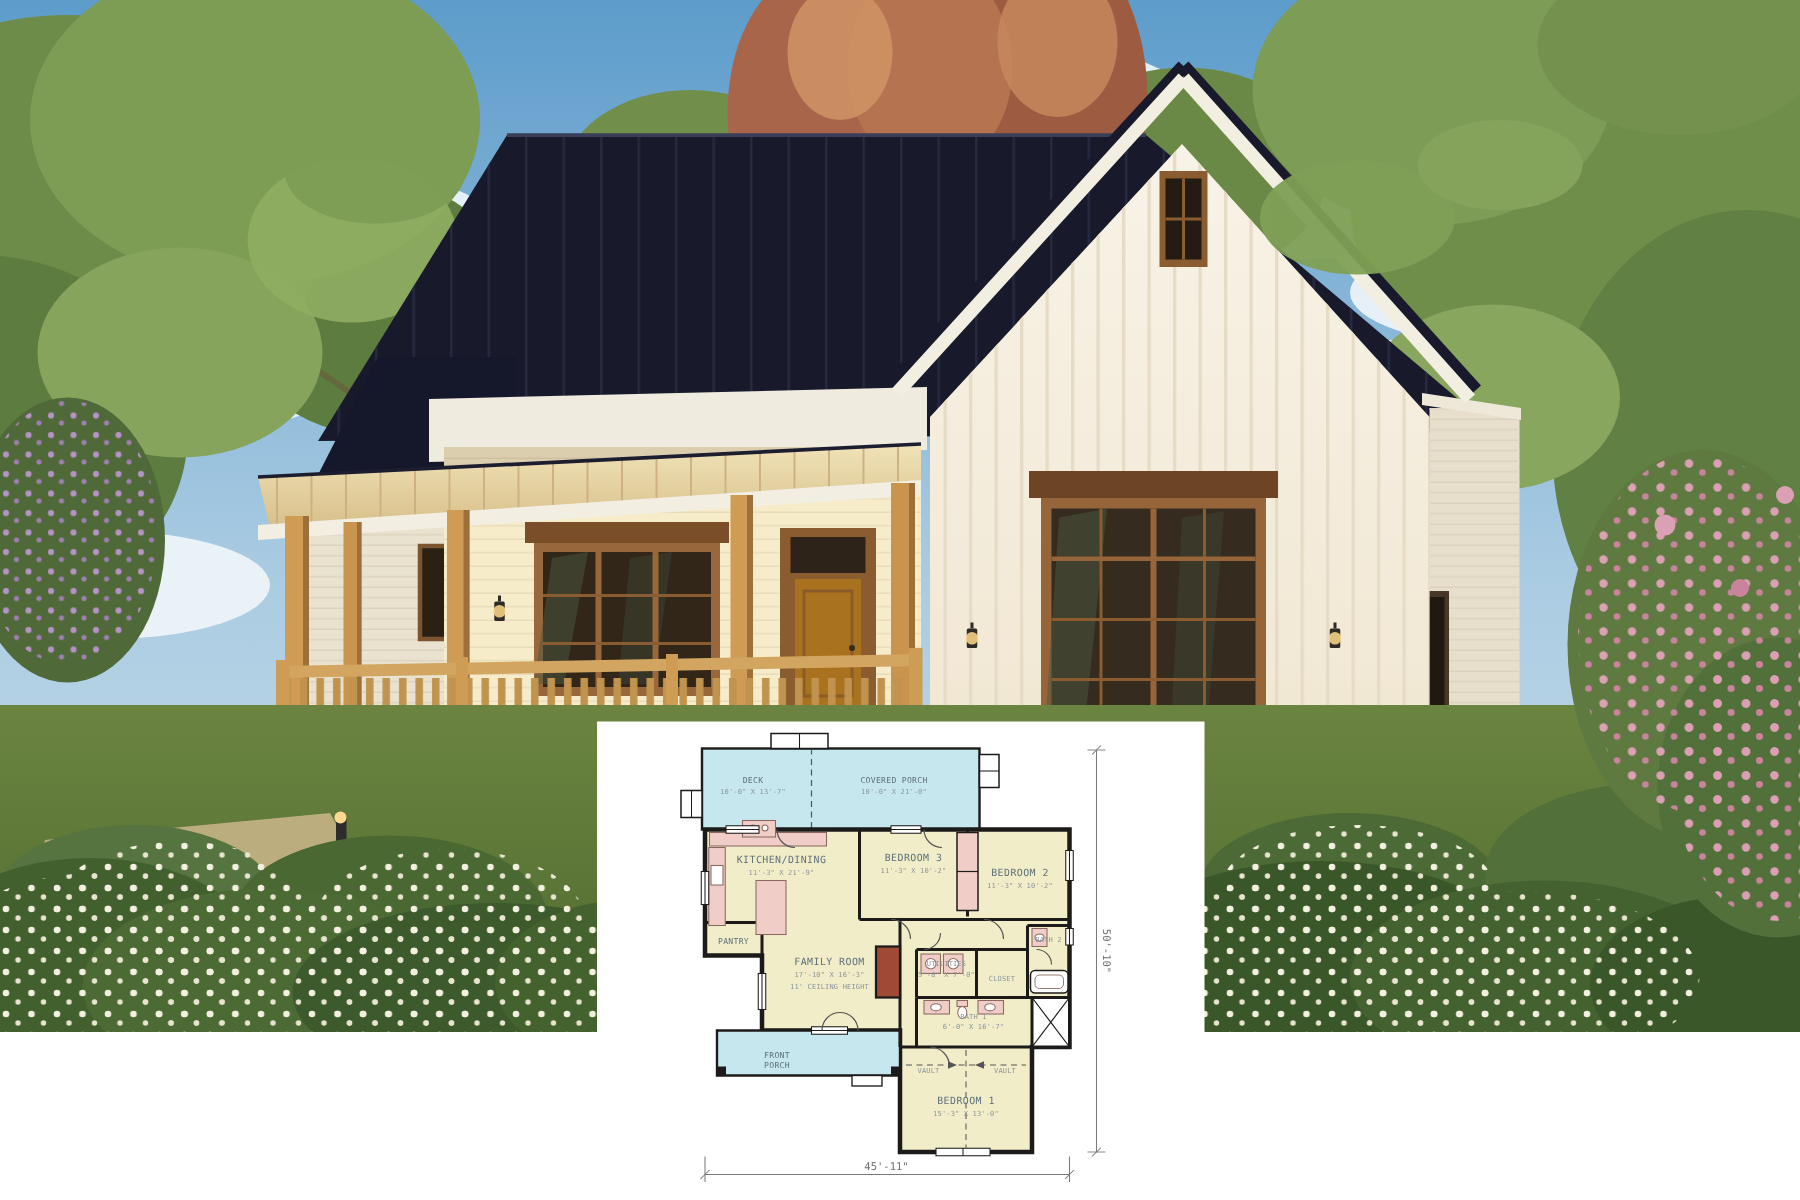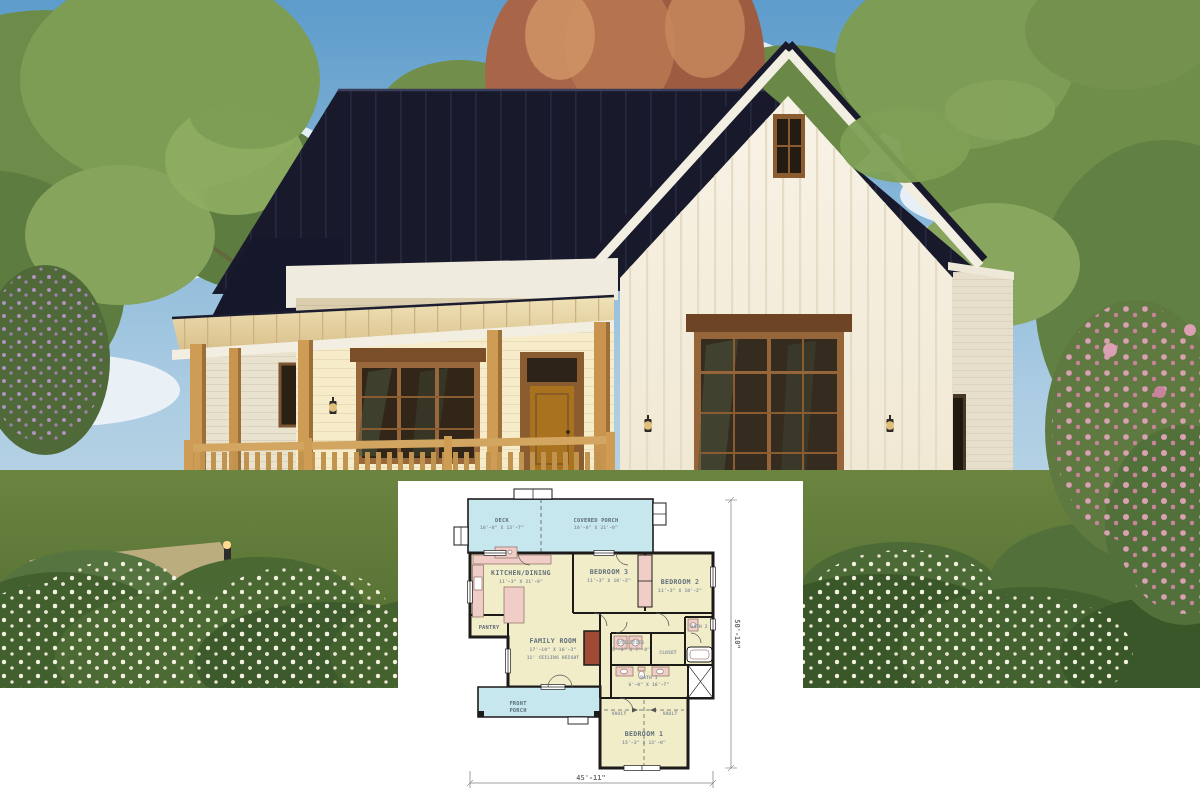--- a/index.html
+++ b/index.html
@@ -1,17 +1,17 @@
 <!DOCTYPE html>
 <html><head>
 <meta charset="utf-8">
 <style>
   html,body{margin:0;padding:0;background:#ffffff;}
   #stage{position:relative;width:1200px;height:800px;background:#0f172a;overflow:hidden;
-         font-family:"DejaVu Sans",sans-serif;font-weight:bold;}
+         font-family:"DejaVu Sans",sans-serif;}
   #scene{position:absolute;left:0;top:0;}
   #bottom-strip{position:absolute;left:0;top:688px;width:1200px;height:112px;background:#ffffff;}
   #plan-panel{position:absolute;left:398px;top:481px;width:405px;height:319px;background:#ffffff;}
   
   .rn{font-family:"DejaVu Sans Mono",monospace;font-size:6.6px;fill:#5f707a;letter-spacing:.3px;text-anchor:middle;}
   .rs{font-family:"DejaVu Sans Mono",monospace;font-size:5.4px;fill:#5f707a;letter-spacing:.2px;text-anchor:middle;}
   .rd{font-family:"DejaVu Sans Mono",monospace;font-size:4.7px;fill:#8a959c;letter-spacing:.1px;text-anchor:middle;}
   .dim{font-family:"DejaVu Sans Mono",monospace;font-size:7px;fill:#6f6f6f;text-anchor:middle;}
 </style>
 </head>

